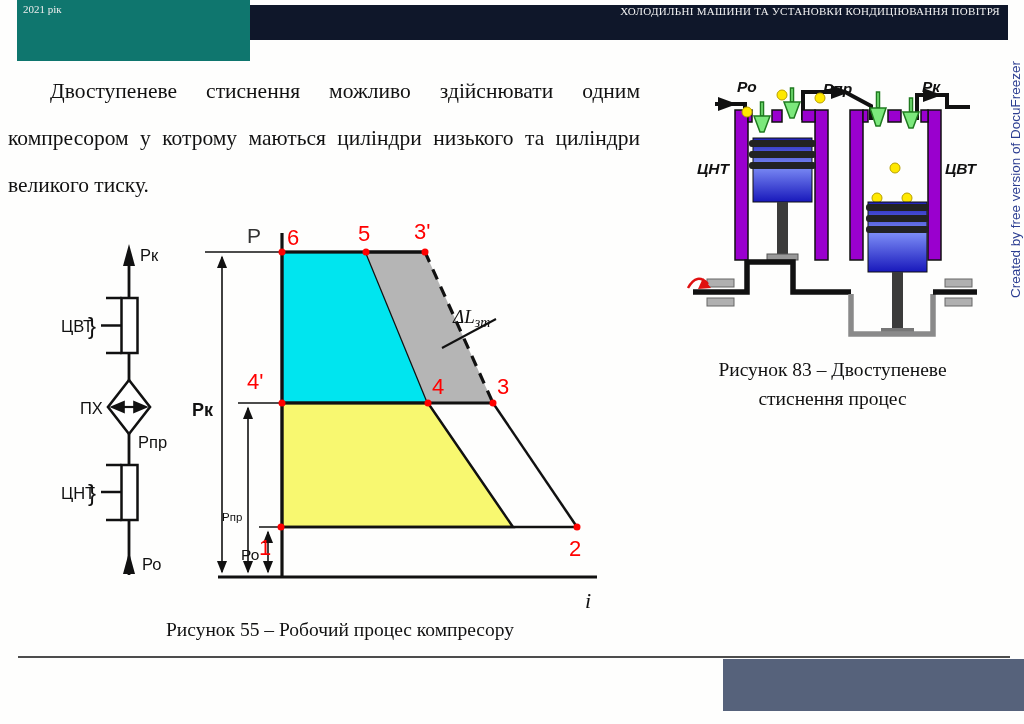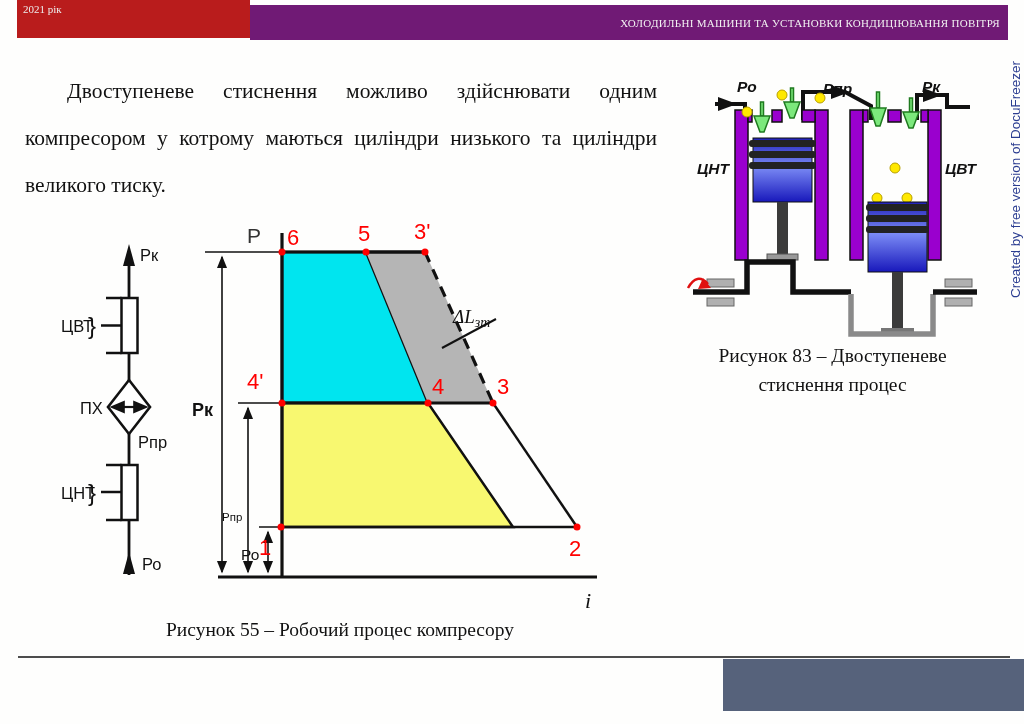--- a/index.html
+++ b/index.html
@@ -1,33 +1,33 @@
 <!DOCTYPE html>
 <html><head>
 <meta charset="utf-8">
 <style>
   html,body{margin:0;padding:0;background:#ffffff;}
   .slide{position:relative;width:1024px;height:724px;background:#fefefd;overflow:hidden;
          font-family:"Liberation Serif",serif;color:#111;}
   
-  .hdr-bar{position:absolute;left:250px;top:5px;width:758px;height:35px;background:#701a75;
-           display:flex;align-items:center;justify-content:flex-end;}
+  .hdr-bar{position:absolute;left:250px;top:5px;width:758px;height:35px;background:#0f172a;
+           display:flex;align-items:flex-start;justify-content:flex-end;}
   .hdr-bar .t{color:#F2F2F2;font-size:11px;font-family:"Liberation Serif",serif;
               letter-spacing:.3px;padding-right:8px;white-space:nowrap;}
-  .hdr-dark{position:absolute;left:17px;top:0;width:233px;height:38px;background:#b91c1c;}
+  .hdr-dark{position:absolute;left:17px;top:0;width:233px;height:61px;background:#0f766e;}
   .hdr-dark .y{color:#EDEDED;font-size:11px;padding:3px 0 0 6px;font-family:"Liberation Serif",serif;}
   
   .wm{position:absolute;top:0;right:1px;height:298px;writing-mode:vertical-rl;
       transform:rotate(180deg);font-family:"Liberation Sans",sans-serif;font-size:13.5px;
       color:#2B3D91;white-space:nowrap;overflow:hidden;}
   
-  .intro{position:absolute;left:25px;top:68px;width:632px;font-size:21.5px;line-height:47px;
+  .intro{position:absolute;left:8px;top:68px;width:632px;font-size:21.5px;line-height:47px;
          text-align:justify;text-indent:42px;}
   
-  .cap83{position:absolute;left:660px;top:342px;width:345px;text-align:center;
+  .cap83{position:absolute;left:660px;top:356px;width:345px;text-align:center;
          font-size:19.5px;line-height:28.5px;}
   .cap84{position:absolute;left:95px;top:619px;width:490px;text-align:center;font-size:19.5px;}
   .rtext{position:absolute;left:648px;top:482px;width:362px;font-size:21.5px;line-height:50px;}
   .rtext .l1{display:flex;justify-content:space-between;}
   .formula{text-align:center;font-size:21.5px;margin-top:2px;}
   .formula sub{font-size:14px;}
   
   .divider{position:absolute;left:18px;top:656px;width:992px;height:2px;background:#4d4d4d;}
   .foot-rect{position:absolute;left:723px;top:659px;width:301px;height:52px;background:#56627B;}
   svg{position:absolute;}

